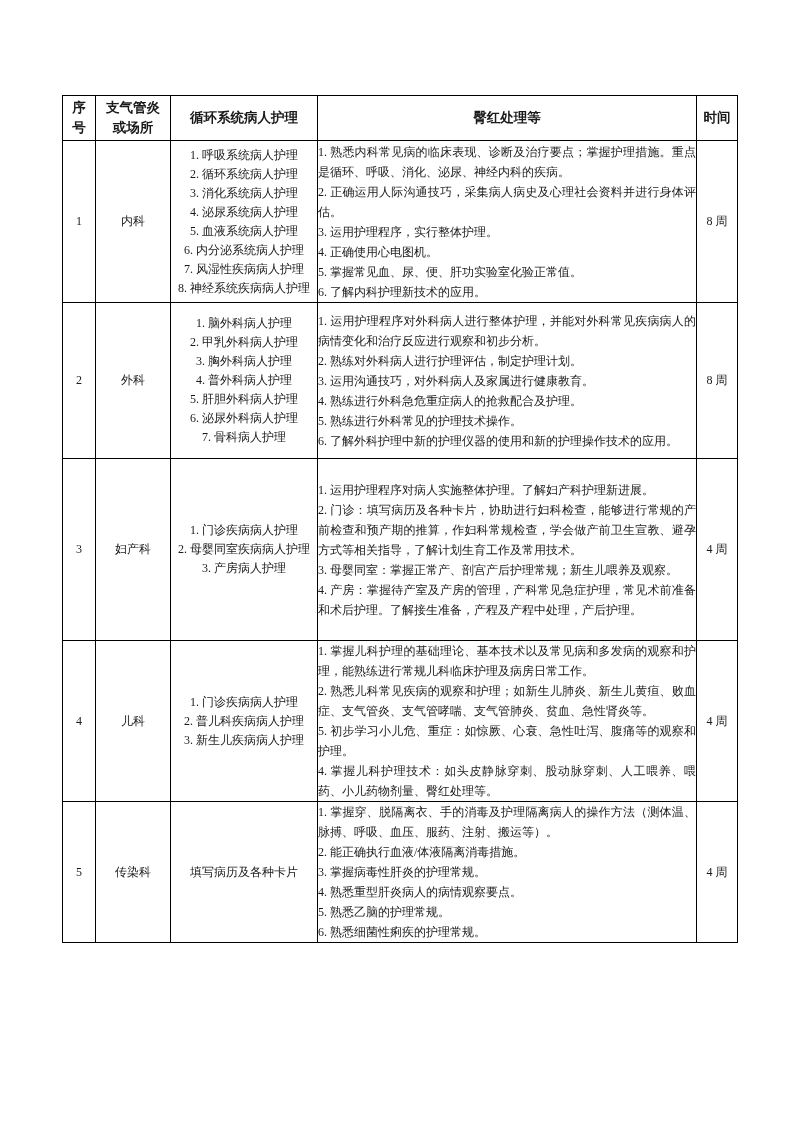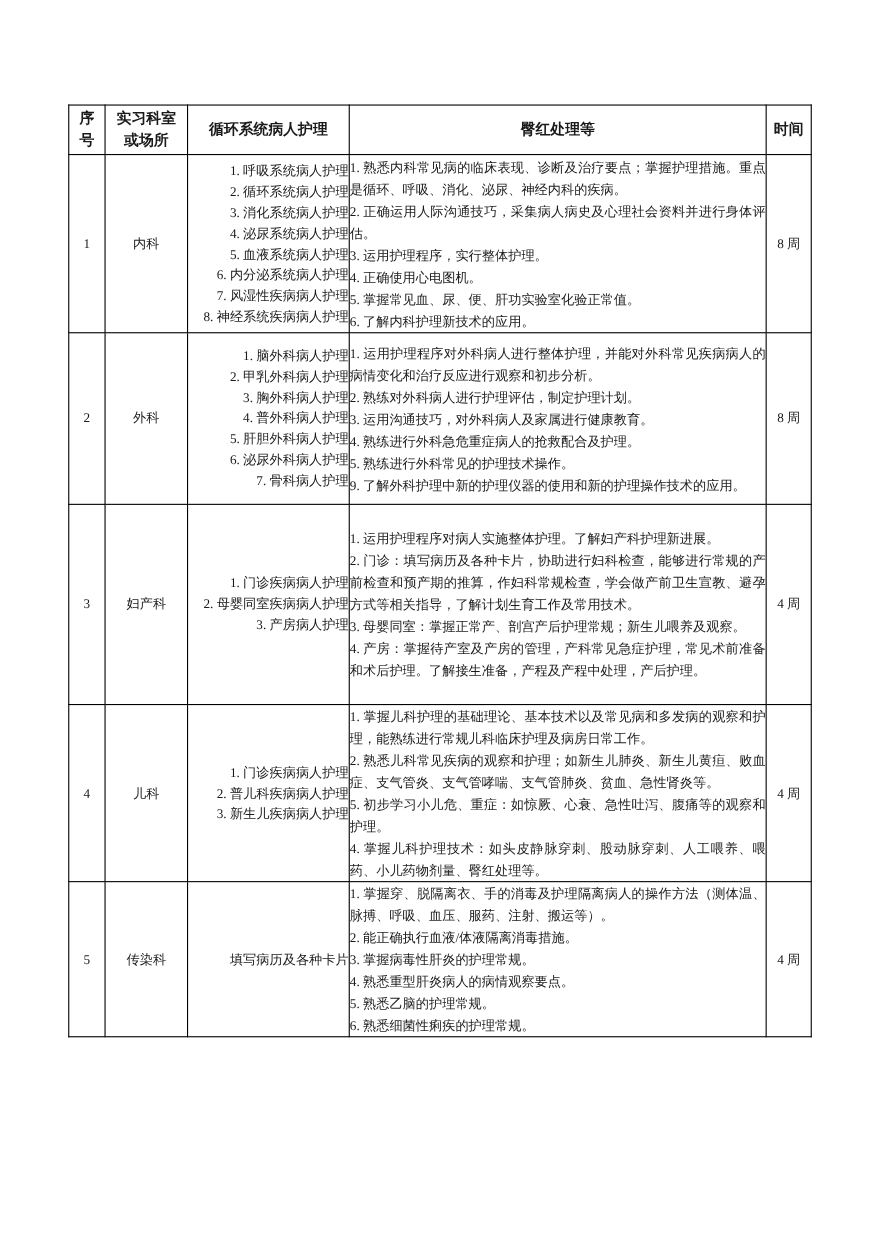--- a/index.html
+++ b/index.html
@@ -39,21 +39,21 @@
   tr.r1 { height: 162px; }
   tr.r2 { height: 156px; }
   tr.r3 { height: 182px; }
   tr.r4 { height: 160px; }
   tr.r5 { height: 141px; }
   td.cell-no, td.cell-dept, td.cell-time {
     text-align: center;
     font-size: 12.5px;
   }
   td.cell-content {
-    text-align: right;
+    text-align: center;
     padding: 0 4px 0 7px;
     white-space: pre-line;
     line-height: 19px;
     font-size: 12px;
   }
   td.cell-req {
     text-align: justify;
     padding: 0 5px;
     white-space: pre-line;
     line-height: 20px;
@@ -79,21 +79,21 @@
       <col style="width:33px">
       <col style="width:75px">
       <col style="width:147px">
       <col style="width:379px">
       <col style="width:41px">
     </colgroup>
     <tbody>
         <tr class="header-row">
       <th>序
 号</th>
-      <th>实习科室
+      <th>支气管炎
 或场所</th>
       <th>循环系统病人护理</th>
       <th>臀红处理等</th>
       <th>时间</th>
     </tr>
     <tr class="r1">
       <td class="cell-no">1</td>
       <td class="cell-dept">内科</td>
       <td class="cell-content">1. 呼吸系统病人护理
 2. 循环系统病人护理
@@ -119,21 +119,21 @@
 3. 胸外科病人护理
 4. 普外科病人护理
 5. 肝胆外科病人护理
 6. 泌尿外科病人护理
 7. 骨科病人护理</td>
       <td class="cell-req">1. 运用护理程序对外科病人进行整体护理，并能对外科常见疾病病人的病情变化和治疗反应进行观察和初步分析。
 2. 熟练对外科病人进行护理评估，制定护理计划。
 3. 运用沟通技巧，对外科病人及家属进行健康教育。
 4. 熟练进行外科急危重症病人的抢救配合及护理。
 5. 熟练进行外科常见的护理技术操作。
-9. 了解外科护理中新的护理仪器的使用和新的护理操作技术的应用。</td>
+6. 了解外科护理中新的护理仪器的使用和新的护理操作技术的应用。</td>
       <td class="cell-time">8 周</td>
     </tr>
     <tr class="r3">
       <td class="cell-no">3</td>
       <td class="cell-dept">妇产科</td>
       <td class="cell-content">1. 门诊疾病病人护理
 2. 母婴同室疾病病人护理
 3. 产房病人护理</td>
       <td class="cell-req">1. 运用护理程序对病人实施整体护理。了解妇产科护理新进展。
 2. 门诊：填写病历及各种卡片，协助进行妇科检查，能够进行常规的产前检查和预产期的推算，作妇科常规检查，学会做产前卫生宣教、避孕方式等相关指导，了解计划生育工作及常用技术。

